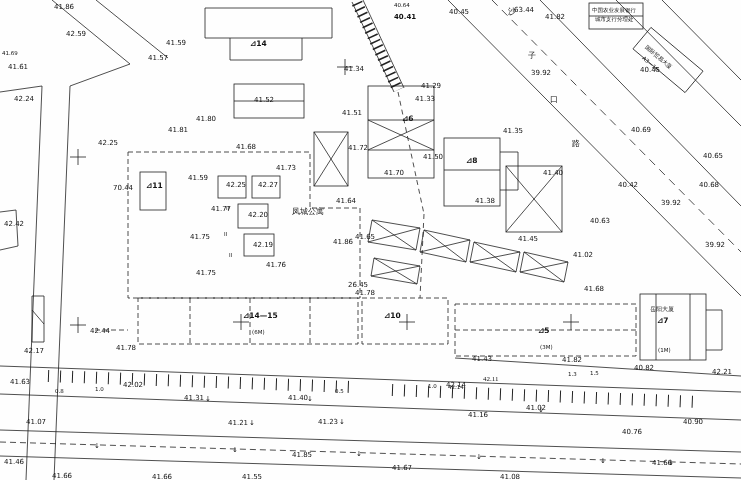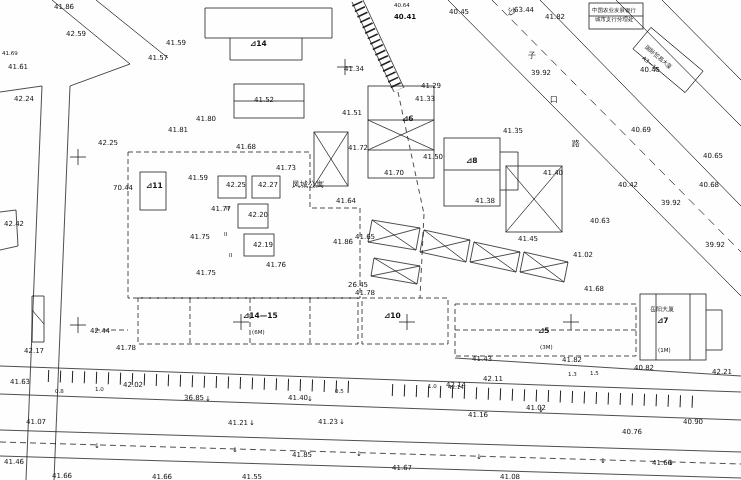--- a/index.html
+++ b/index.html
@@ -129,21 +129,21 @@
       <span class="lbl" style="left: 276px; top: 165px; text-align: center;">41.73</span>
       <span class="lbl" style="left: 188px; top: 175px;">41.59</span>
       <span class="lbl" style="left: 226px; top: 182px;">42.25</span>
       <span class="lbl" style="left: 258px; top: 182px;">42.27</span>
       <span class="lbl" style="left: 211px; top: 206px;">41.77</span>
       <span class="lbl" style="left: 248px; top: 212px;">42.20</span>
       <span class="lbl" style="left: 190px; top: 234px;">41.75</span>
       <span class="lbl" style="left: 253px; top: 242px;">42.19</span>
       <span class="lbl" style="left: 266px; top: 262px;">41.76</span>
       <span class="lbl" style="left: 196px; top: 270px;">41.75</span>
-      <span class="lbl cn" style="left: 292px; top: 181px;">凤城公寓</span>
+      <span class="lbl cn" style="left: 292px; top: 208px;">凤城公寓</span>
       <span class="lbl" style="left: 336px; top: 198px;">41.64</span>
       <span class="lbl tiny" style="left: 226px; top: 205px;">II</span>
       <span class="lbl tiny" style="left: 224px; top: 231px;">II</span>
       <span class="lbl tiny" style="left: 229px; top: 252px;">II</span>
       <span class="lbl" style="left: 342px; top: 110px;">41.51</span>
       <span class="lbl" style="left: 348px; top: 145px;">41.72</span>
       <span class="lbl" style="left: 384px; top: 170px;">41.70</span>
       <span class="lbl" style="left: 421px; top: 83px;">41.29</span>
       <span class="lbl" style="left: 415px; top: 96px;">41.33</span>
       <span class="lbl bld" style="left: 402px; top: 115px;">⊿6</span>
@@ -163,39 +163,39 @@
       <span class="lbl" style="left: 90px; top: 328px;">42.44</span>
       <span class="lbl" style="left: 24px; top: 348px;">42.17</span>
       <span class="lbl" style="left: 116px; top: 345px;">41.78</span>
       <span class="lbl" style="left: 10px; top: 379px;">41.63</span>
       <span class="lbl" style="left: 123px; top: 382px;">42.02</span>
       <span class="lbl tiny" style="left: 55px; top: 388px;">0.8</span>
       <span class="lbl tiny" style="left: 95px; top: 386px;">1.0</span>
       <span class="lbl" style="left: 26px; top: 419px;">41.07</span>
       <span class="lbl" style="left: 4px; top: 459px;">41.46</span>
       <span class="lbl" style="left: 52px; top: 473px;">41.66</span>
-      <span class="lbl" style="left: 184px; top: 395px;">36.85</span>
+      <span class="lbl" style="left: 184px; top: 395px;">41.31</span>
       <span class="lbl" style="left: 288px; top: 395px;">41.40</span>
       <span class="lbl" style="left: 228px; top: 420px;">41.21</span>
       <span class="lbl" style="left: 318px; top: 419px;">41.23</span>
       <span class="lbl tiny" style="left: 335px; top: 388px;">0.5</span>
       <span class="lbl" style="left: 152px; top: 474px;">41.66</span>
       <span class="lbl" style="left: 242px; top: 474px;">41.55</span>
       <span class="lbl" style="left: 292px; top: 452px;">41.85</span>
       <span class="lbl bld" style="left: 243px; top: 312px;">⊿14—15</span>
       <span class="lbl tiny" style="left: 252px; top: 329px;">(6M)</span>
       <span class="lbl bld" style="left: 384px; top: 312px;">⊿10</span>
       <span class="lbl bld" style="left: 538px; top: 327px;">⊿5</span>
       <span class="lbl tiny" style="left: 540px; top: 344px;">(3M)</span>
       <span class="lbl cn2" style="left: 650px; top: 306px;">岳阳大厦</span>
       <span class="lbl bld" style="left: 657px; top: 317px;">⊿7</span>
       <span class="lbl tiny" style="left: 658px; top: 347px;">(1M)</span>
       <span class="lbl" style="left: 472px; top: 356px;">41.43</span>
       <span class="lbl" style="left: 562px; top: 357px;">41.82</span>
-      <span class="lbl" style="left: 483px; top: 376px;">42.11</span>
+      <span class="lbl" style="left: 483px; top: 376px; font-family: Liberation Serif, serif;">42.11</span>
       <span class="lbl" style="left: 446px; top: 382px;">42.14</span>
       <span class="lbl tiny" style="left: 428px; top: 383px;">1.0</span>
       <span class="lbl" style="left: 634px; top: 365px;">40.82</span>
       <span class="lbl" style="left: 712px; top: 369px;">42.21</span>
       <span class="lbl tiny" style="left: 568px; top: 371px;">1.3</span>
       <span class="lbl tiny" style="left: 590px; top: 370px;">1.5</span>
       <span class="lbl" style="left: 468px; top: 412px;">41.16</span>
       <span class="lbl" style="left: 526px; top: 405px;">41.02</span>
       <span class="lbl" style="left: 622px; top: 429px;">40.76</span>
       <span class="lbl" style="left: 683px; top: 419px;">40.90</span>

